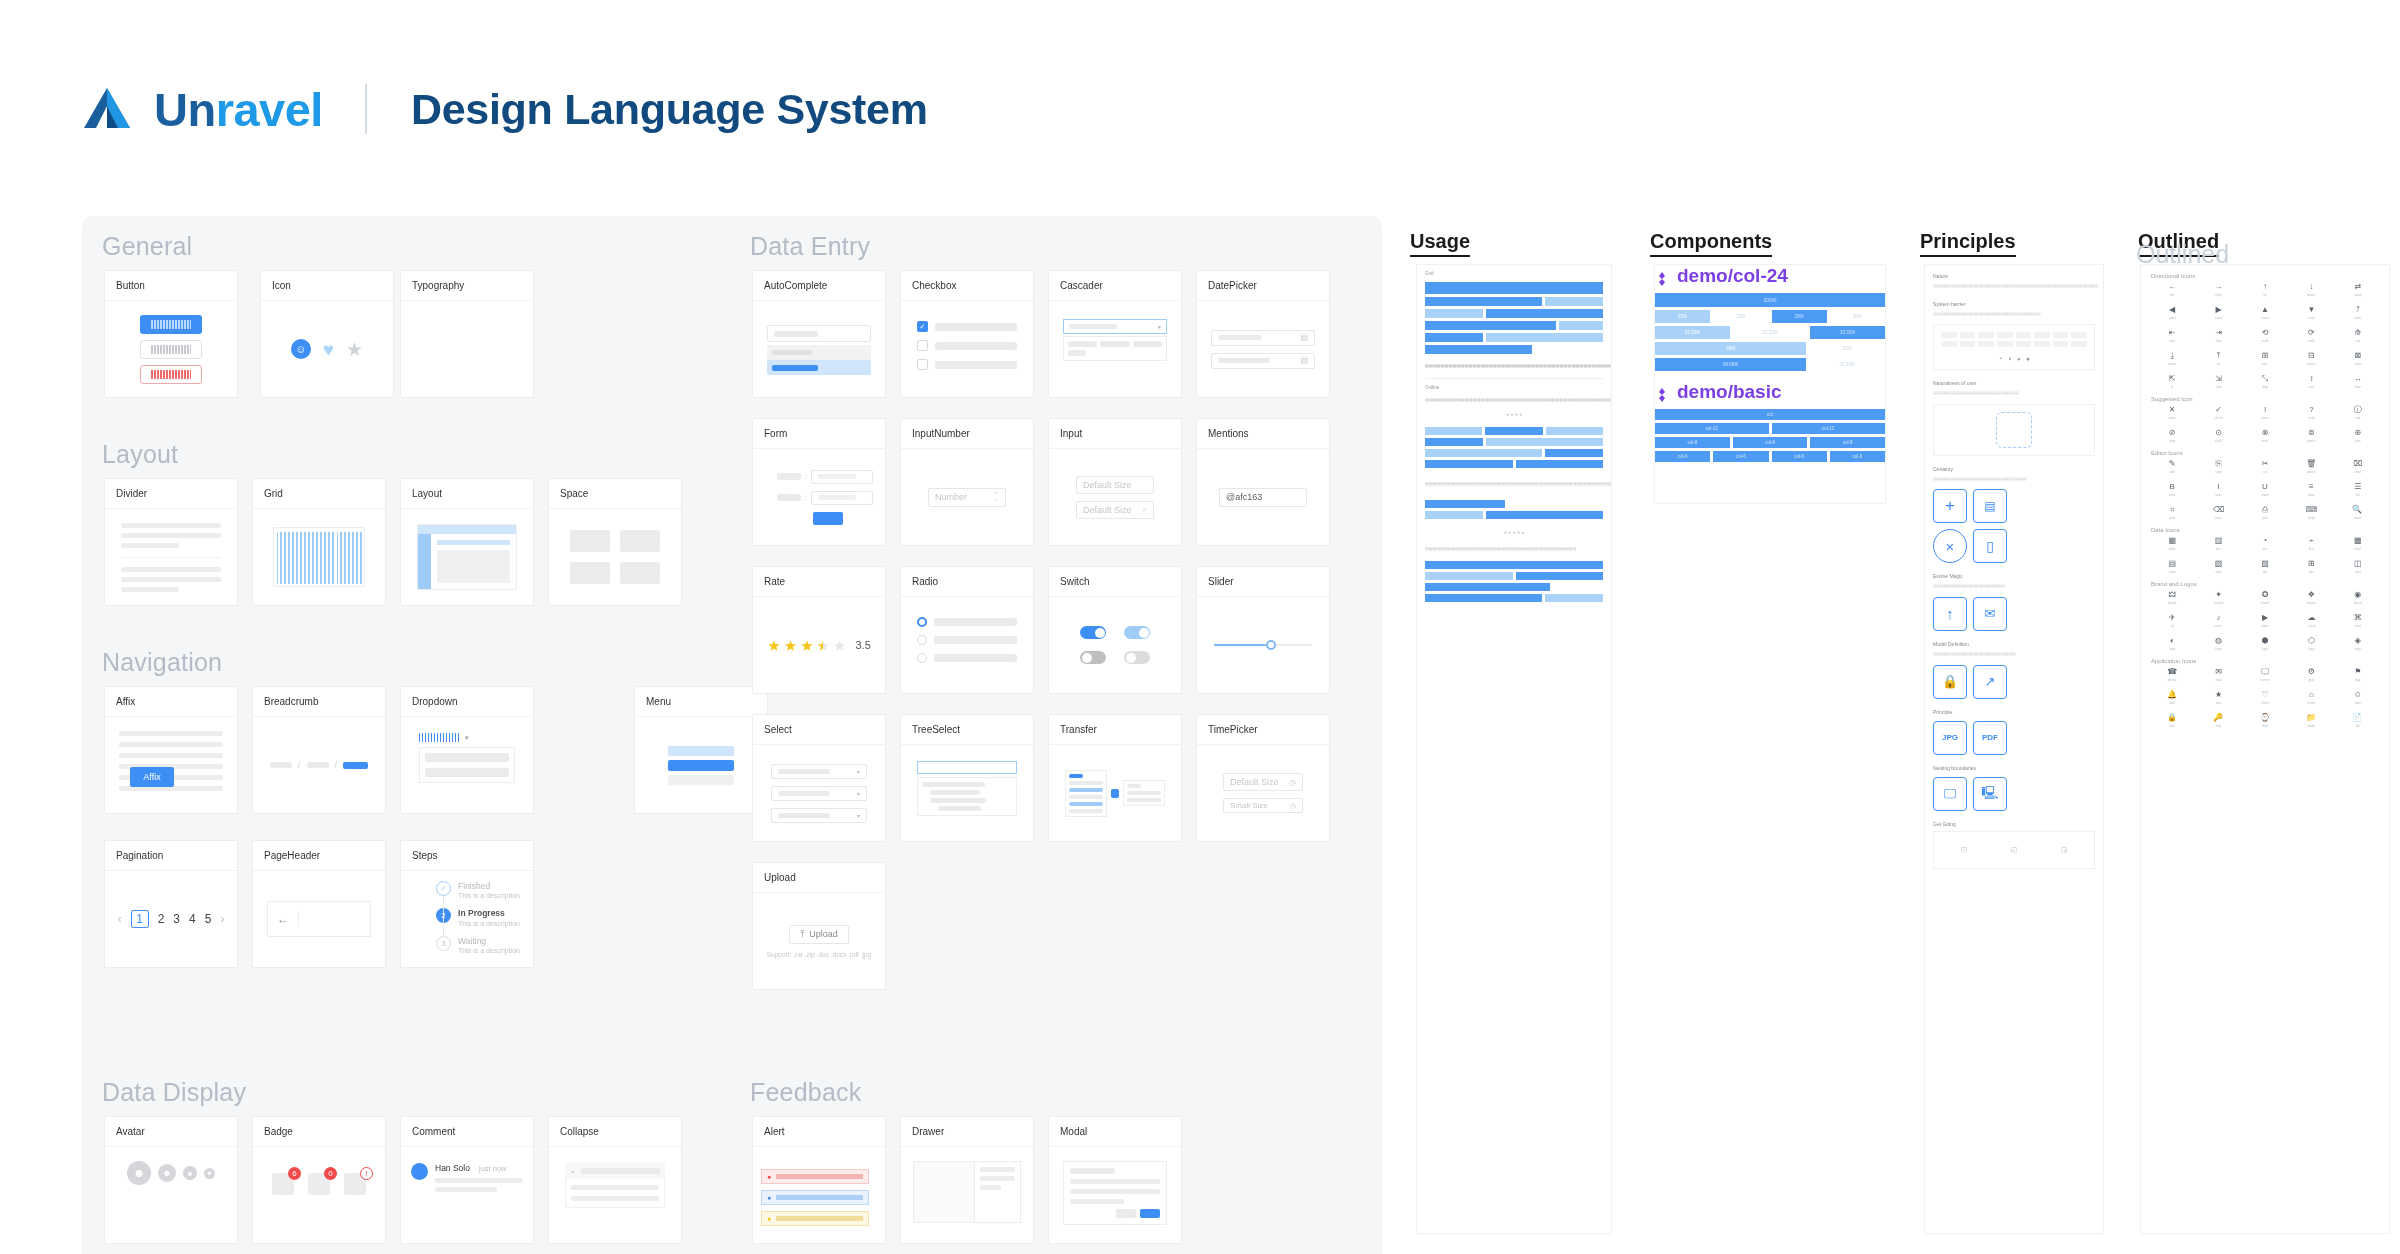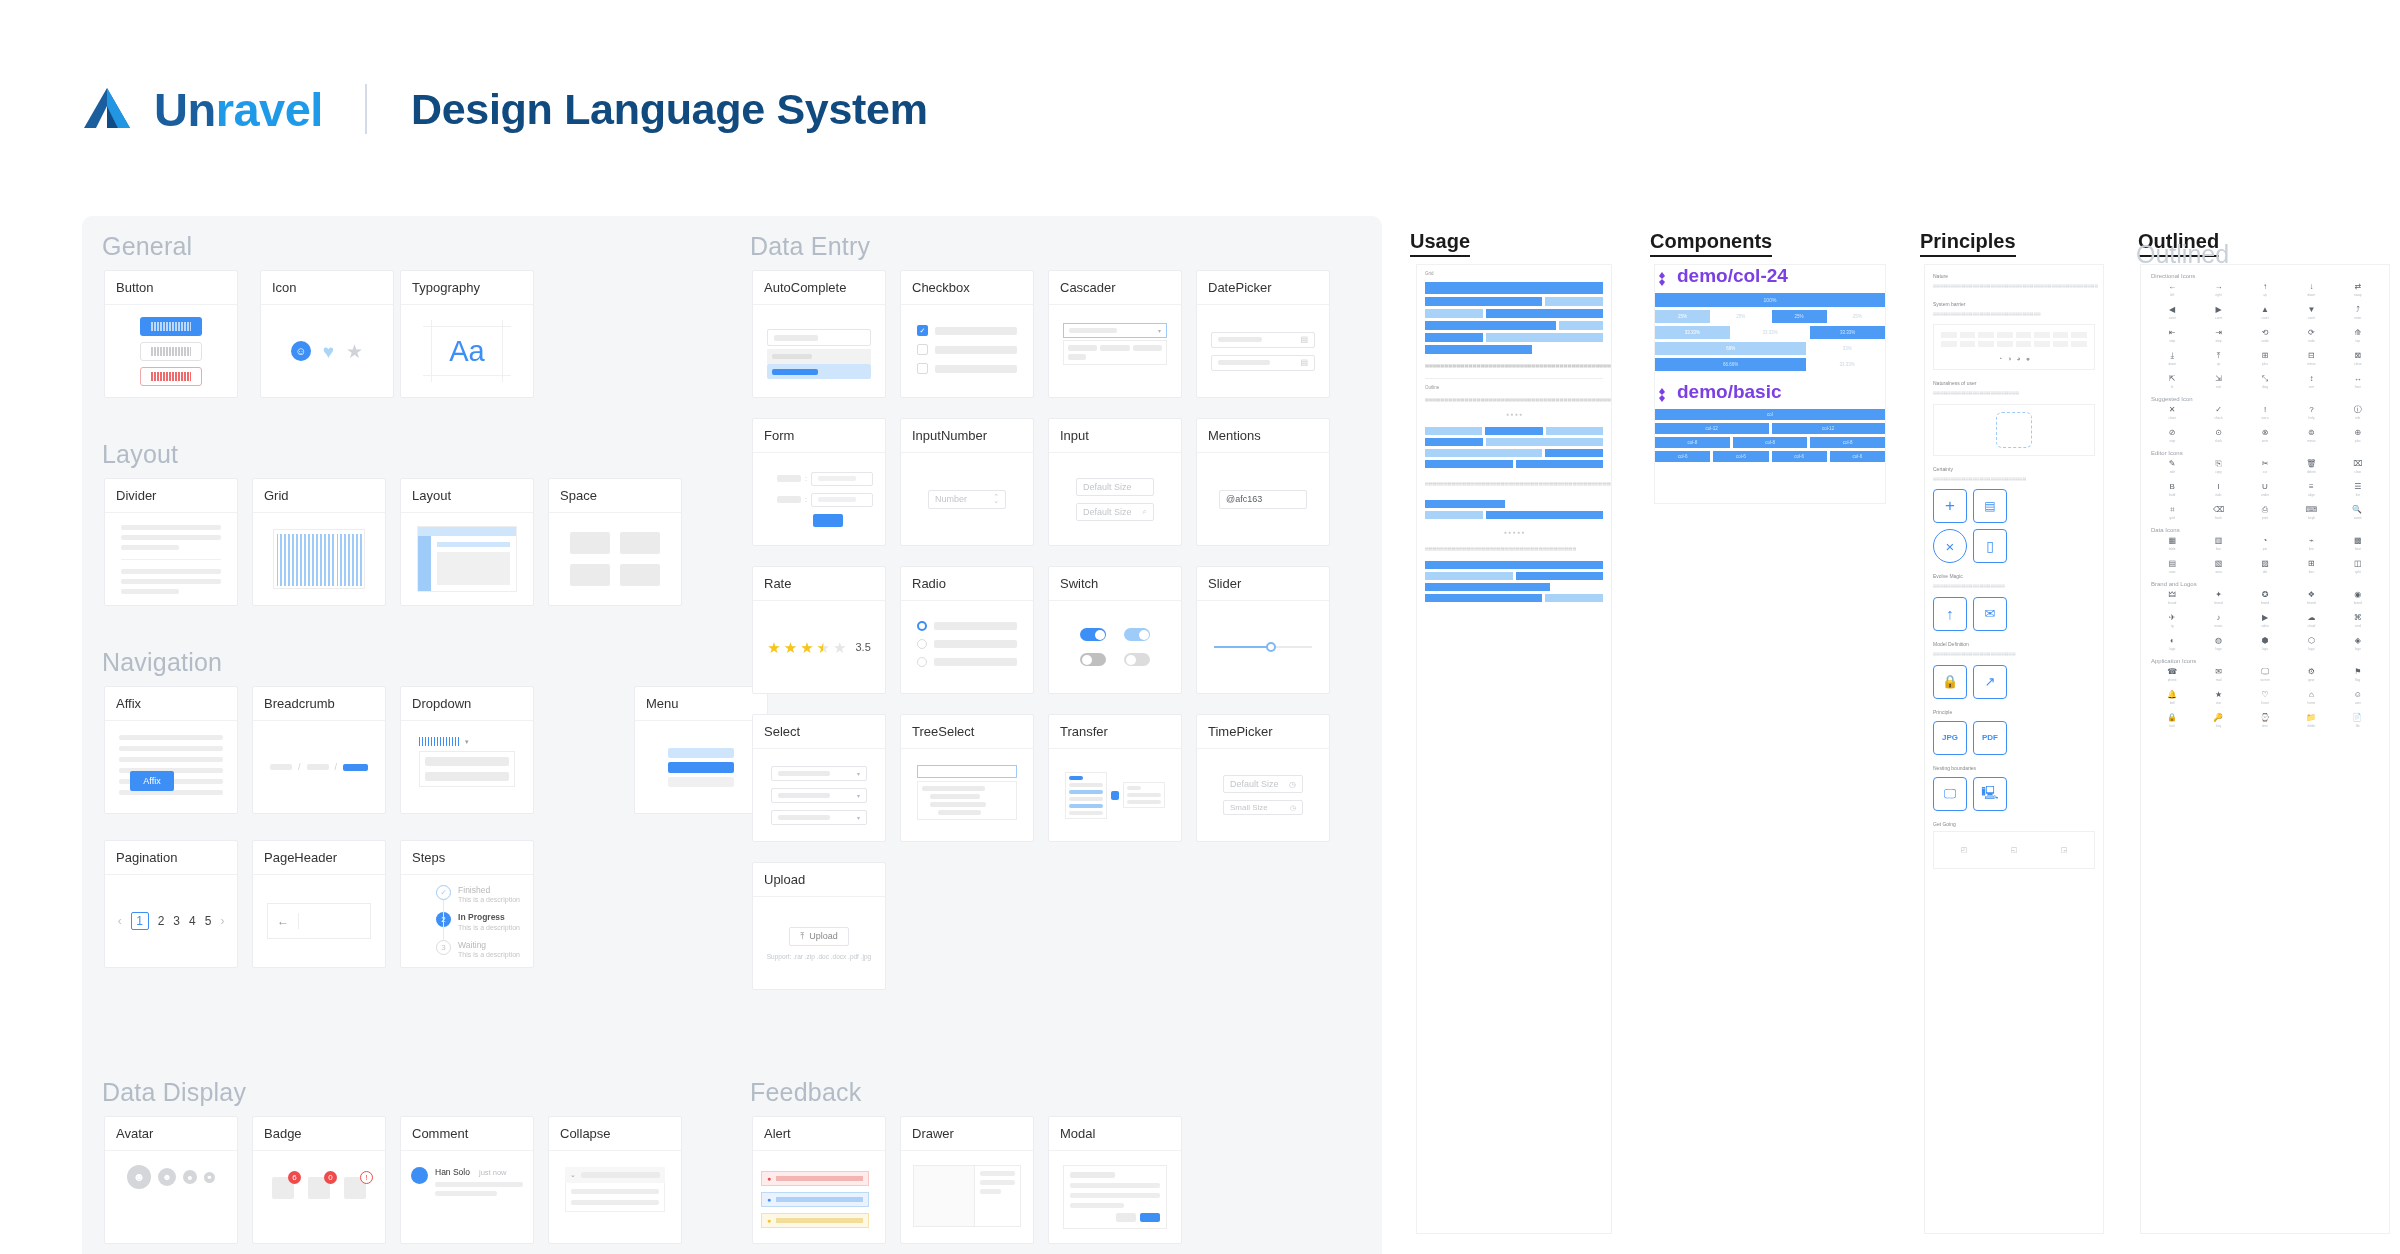--- a/index.html
+++ b/index.html
@@ -24,21 +24,21 @@
   .panel { position: absolute; background: #f4f6f8; border-radius: 10px 10px 0 0; }
   .panel-white { background: #ffffff; }
 
   .sec-title { color: #b3bcc6; font-size: 25px; font-weight: 400; letter-spacing: .2px; }
   .col-title { font-size: 20px; font-weight: 700; color: #1a1a1a; border-bottom: 2px solid #1a1a1a;
                display: inline-block; padding-bottom: 2px; }
   .col-ghost { position: absolute; color: #c9d0d8; font-size: 25px; }
 
   
   .card { background: #fff; border: 1px solid #ebedf0; border-radius: 2px; display: flex; flex-direction: column; }
-  .card-hd { font-size: 13px; color: #333; padding: 9px 11px; border-bottom: 1px solid #f0f1f3; }
+  .card-hd { font-size: 10px; color: #333; padding: 9px 11px; border-bottom: 1px solid #f0f1f3; }
   .card-bd { flex: 1; display: flex; align-items: center; justify-content: center; padding: 8px; position: relative; }
 
   
   .sk { background: #ebebeb; border-radius: 2px; }
   .sk-l { background: #f0f0f0; border-radius: 2px; }
   .bl { background: #3d8ef5; border-radius: 2px; }
   .bl-l { background: #9ecbf7; border-radius: 2px; }
   .bl-xl { background: #cfe5fb; border-radius: 2px; }
   .stripes { background: repeating-linear-gradient(90deg,#fff 0 2px, transparent 2px 4px); }
 
@@ -143,28 +143,20 @@
       <div style="display:flex;gap:12px;align-items:center;">
         <div style="width:20px;height:20px;border-radius:50%;background:#3d8ef5;color:#fff;font-size:11px;display:flex;align-items:center;justify-content:center;">☺</div>
         <div style="color:#a8d5f8;font-size:19px;line-height:1;">♥</div>
         <div style="color:#cfd2d6;font-size:19px;line-height:1;">★</div>
       </div>
     </div>
   </div>
 
   <div class="card" style="position:absolute;left:318px;top:54px;width:134px;height:128px;">
     <div class="card-hd">Typography</div>
-    <div class="card-bd">
-      <div style="position:relative;width:88px;height:62px;">
-        <div style="position:absolute;inset:6px 0;border-top:1px solid #f0f0f0;border-bottom:1px solid #f0f0f0;"></div>
-        <div style="position:absolute;left:8px;top:0;bottom:0;width:1px;background:#f0f0f0;"></div>
-        <div style="position:absolute;right:8px;top:0;bottom:0;width:1px;background:#f0f0f0;"></div>
-        <div style="position:absolute;inset:0;display:flex;align-items:center;justify-content:center;color:#3d8ef5;font-size:29px;">Aa</div>
-      </div>
-    </div>
   </div>
 
   <div class="sec-title" style="position:absolute; left:20px; top:224px;">Layout</div>
 
   <div class="card" style="position:absolute;left:22px;top:262px;width:134px;height:128px;">
     <div class="card-hd">Divider</div>
     <div class="card-bd">
       <div style="width:100px;display:flex;flex-direction:column;gap:5px;">
         <div class="ph-line" style="width:100%"></div>
           <div class="ph-line" style="width:100%"></div>

